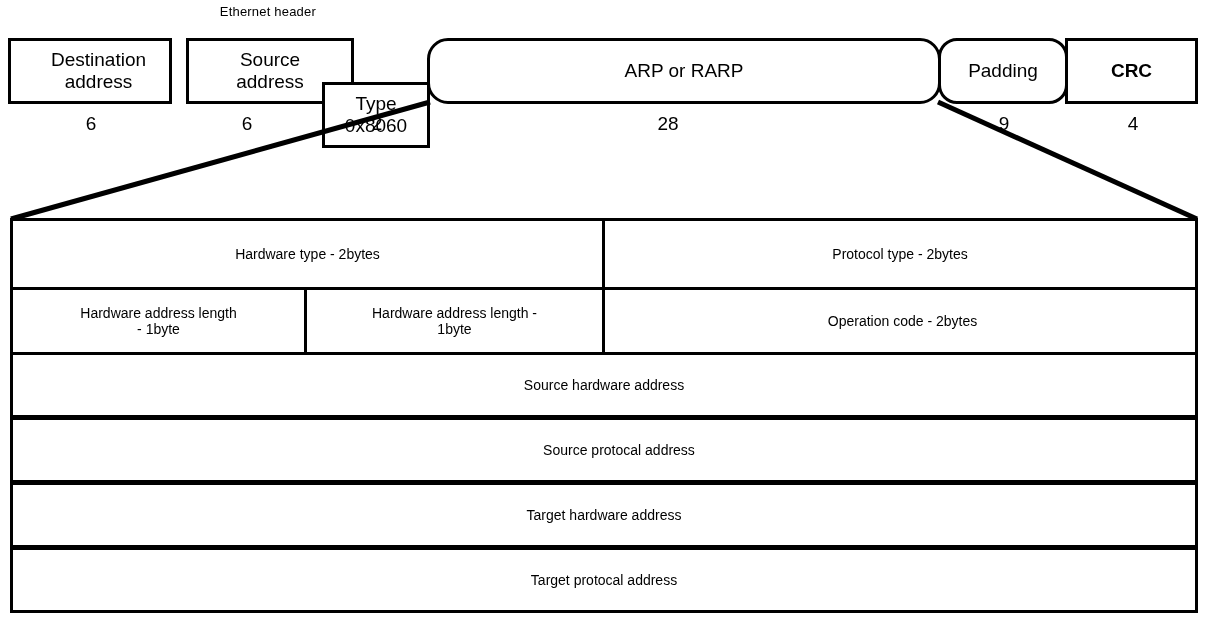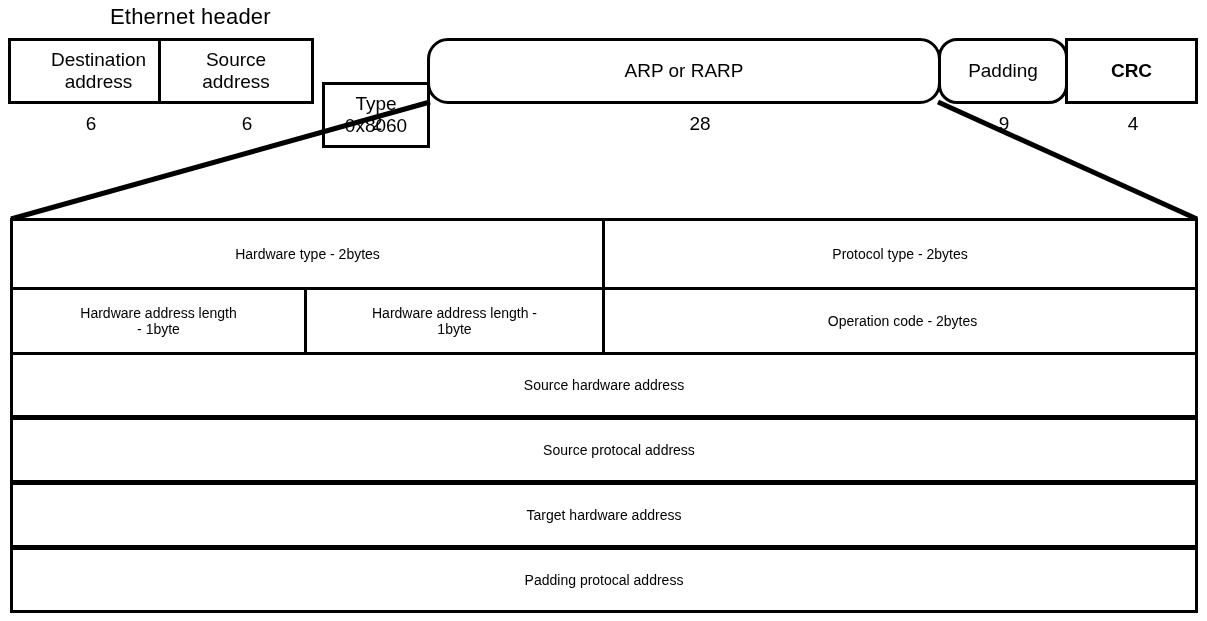--- a/index.html
+++ b/index.html
@@ -35,22 +35,22 @@
     padding: 0 4px;
     white-space: pre-line;
   }
 
   
   .eth-title {
     position: absolute;
     left: 110px;
     top: 4px;
     width: 206px;
-    text-align: left;
-    font-size: 22px;
+    text-align: right;
+    font-size: 13px;
     letter-spacing: 0.2px;
   }
 
   .eth-row .cell { height: 66px; top: 38px; }
 
   .bytecount {
     position: absolute;
     top: 113px;
     text-align: center;
     font-size: 19px;
@@ -75,50 +75,50 @@
 </head>
 <body>
 
 <div id="canvas">
 
   <div class="eth-title">Ethernet header</div>
 
   <div class="eth-row" id="eth-row">
       <div class="cell" style="left: 8px; width: 164px; padding-left: 21px;">Destination
 address</div>
-      <div class="cell" style="left: 158px; width: 156px;">Source
+      <div class="cell" style="left: 186px; width: 168px;">Source
 address</div>
       <div class="cell" style="left: 322px; width: 108px; margin-top: 44px;">Type
 0x8060</div>
       <div class="cell" style="left: 427px; width: 514px; border-radius: 21px;">ARP or RARP</div>
       <div class="cell" style="left: 938px; width: 130px; border-radius: 19px;">Padding</div>
       <div class="cell" style="left: 1065px; width: 133px; font-weight: bold;">CRC</div>
     </div>
 
   <div id="eth-bytes">
       <div class="bytecount" style="left: 61px;">6</div>
       <div class="bytecount" style="left: 217px;">6</div>
       <div class="bytecount" style="left: 347px;">2</div>
-      <div class="bytecount" style="left: 670px;">28</div>
+      <div class="bytecount" style="left: 638px;">28</div>
       <div class="bytecount" style="left: 974px;">9</div>
       <div class="bytecount" style="left: 1103px;">4</div>
     </div>
 
   <svg id="connectors" viewBox="0 0 1207 621" preserveAspectRatio="none">
     <line id="conn-left" x1="430" y1="102" x2="11" y2="219" stroke="#000000" stroke-width="5"></line>
     <line id="conn-right" x1="938" y1="102" x2="1197" y2="219" stroke="#000000" stroke-width="5"></line>
   </svg>
 
   <div class="arp" id="arp-table">
       <div class="cell arp-wide" style="left: 10px; width: 595px; top: 218px; height: 72px;">Hardware type - 2bytes</div>
       <div class="cell arp-wide" style="left: 602px; width: 596px; top: 218px; height: 72px;">Protocol type - 2bytes</div>
       <div class="cell arp-wide" style="left: 10px; width: 297px; top: 287px; height: 68px;">Hardware address length
 - 1byte</div>
       <div class="cell arp-wide" style="left: 304px; width: 301px; top: 287px; height: 68px;">Hardware address length -
 1byte</div>
       <div class="cell arp-wide" style="left: 602px; width: 596px; top: 287px; height: 68px; padding-left: 9px;">Operation code - 2bytes</div>
       <div class="cell arp-wide" style="left: 10px; width: 1188px; top: 352px; height: 66px;">Source hardware address</div>
       <div class="cell arp-wide" style="left: 10px; width: 1188px; top: 417px; height: 66px; padding-left: 34px;">Source protocal address</div>
       <div class="cell arp-wide" style="left: 10px; width: 1188px; top: 482px; height: 66px;">Target hardware address</div>
-      <div class="cell arp-wide" style="left: 10px; width: 1188px; top: 547px; height: 66px;">Padding protocal address</div>
+      <div class="cell arp-wide" style="left: 10px; width: 1188px; top: 547px; height: 66px;">Target protocal address</div>
     </div>
 
 </div>
 
 </body></html>

